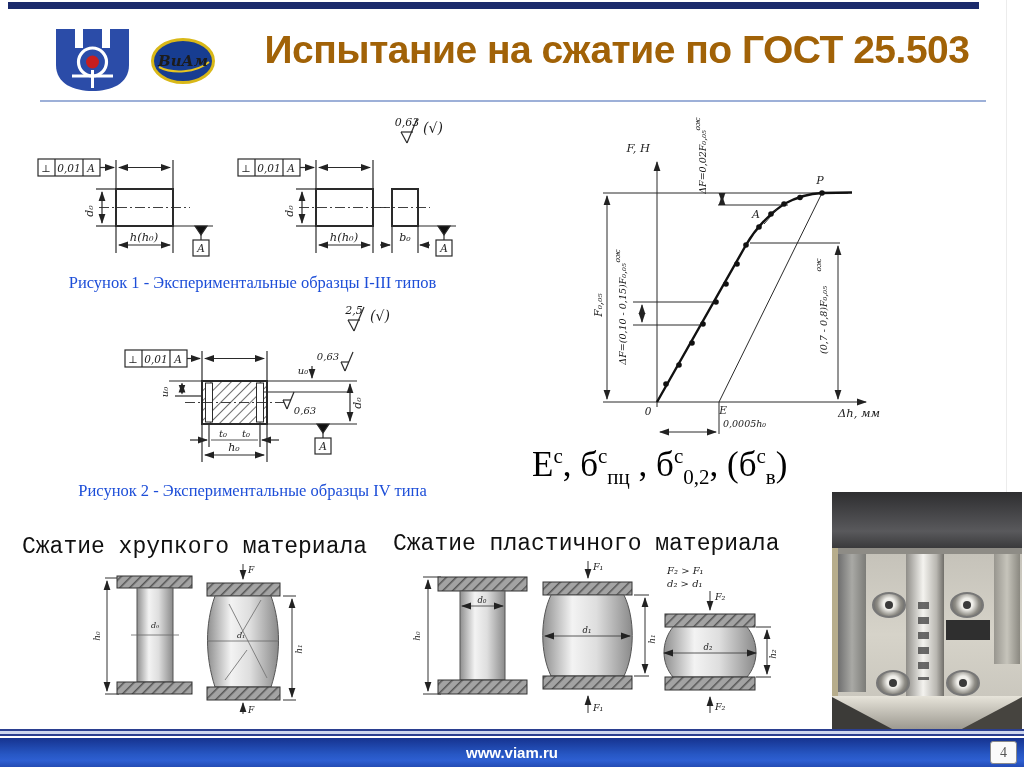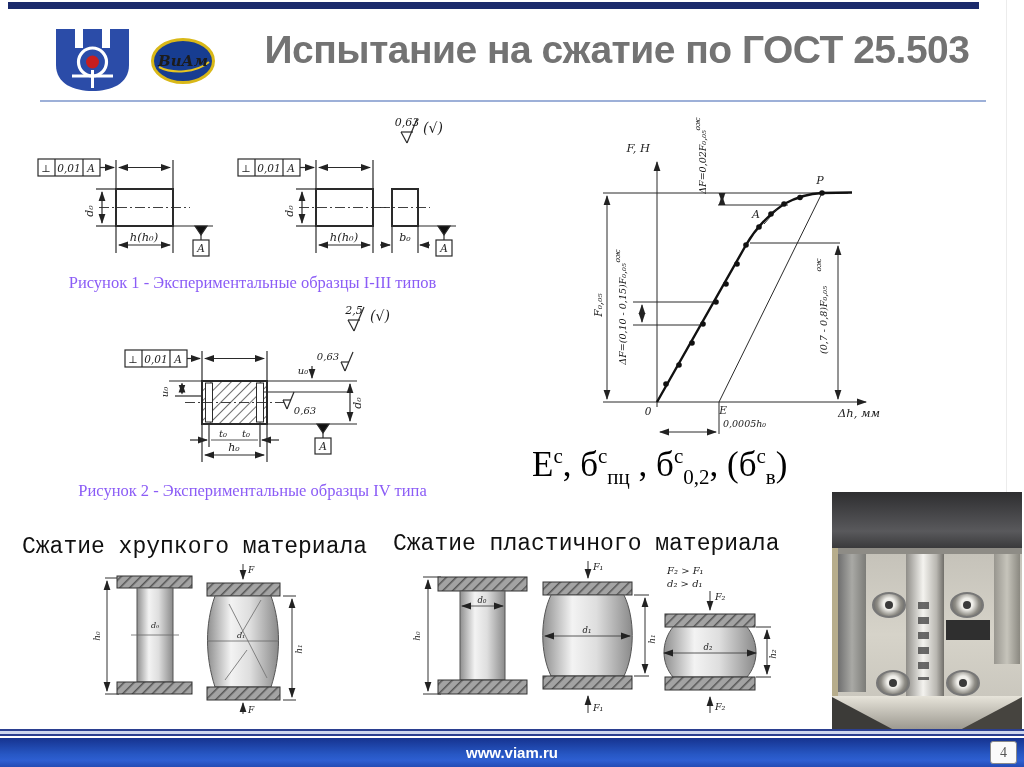--- a/index.html
+++ b/index.html
@@ -5,23 +5,23 @@
   *{margin:0;padding:0;box-sizing:border-box}
   html,body{background:#9a9a9a}
   .slide{position:relative;width:1024px;height:767px;background:#fff;overflow:hidden;
          font-family:"Liberation Sans",sans-serif;margin:0 auto}
   .abs{position:absolute}
   svg{overflow:visible;display:block}
   svg text{font-family:"DejaVu Serif","Liberation Serif",serif;font-style:italic;fill:#1c1c1c}
   .top-strip{left:8px;top:2px;width:971px;height:7px;background:#1b2a6b}
   .right-edge{left:1006px;top:0;width:1px;height:730px;background:#ececec}
   .title{left:232px;top:28px;width:770px;text-align:center;font-size:39px;font-weight:600;
-         color:#737373;letter-spacing:-0.5px;font-family:"Liberation Sans",sans-serif}
+         color:#a16207;letter-spacing:-0.5px;font-family:"Liberation Sans",sans-serif}
   .title-rule{left:40px;top:100px;width:946px;height:2px;background:#9db0d8}
-  .caption{font-family:"Liberation Serif",serif;font-size:16.5px;color:#8b5cf6;text-align:center}
+  .caption{font-family:"Liberation Serif",serif;font-size:16.5px;color:#1d4ed8;text-align:center}
   .sec-head{font-family:Liberation Mono, monospace;font-size:23px;color:#101010;white-space:nowrap}
   .chars-heading{font-family:"Liberation Serif",serif;font-size:25.5px;color:#000}
   .chars-formula{font-family:"Liberation Serif",serif;font-size:35px;color:#000;margin-top:3px}
   .chars-formula sup{font-size:60%;vertical-align:super}
   .chars-formula sub{font-size:60%;vertical-align:sub}
   
   .f-line1{left:0;top:729px;width:1024px;height:2px;background:#2b3f90}
   .f-line2{left:0;top:731px;width:1024px;height:3px;background:#cdd6ee}
   .f-line3{left:0;top:734px;width:1024px;height:2px;background:#2b3f90}
   .footer-bar{left:0;top:738px;width:1024px;height:39px;

